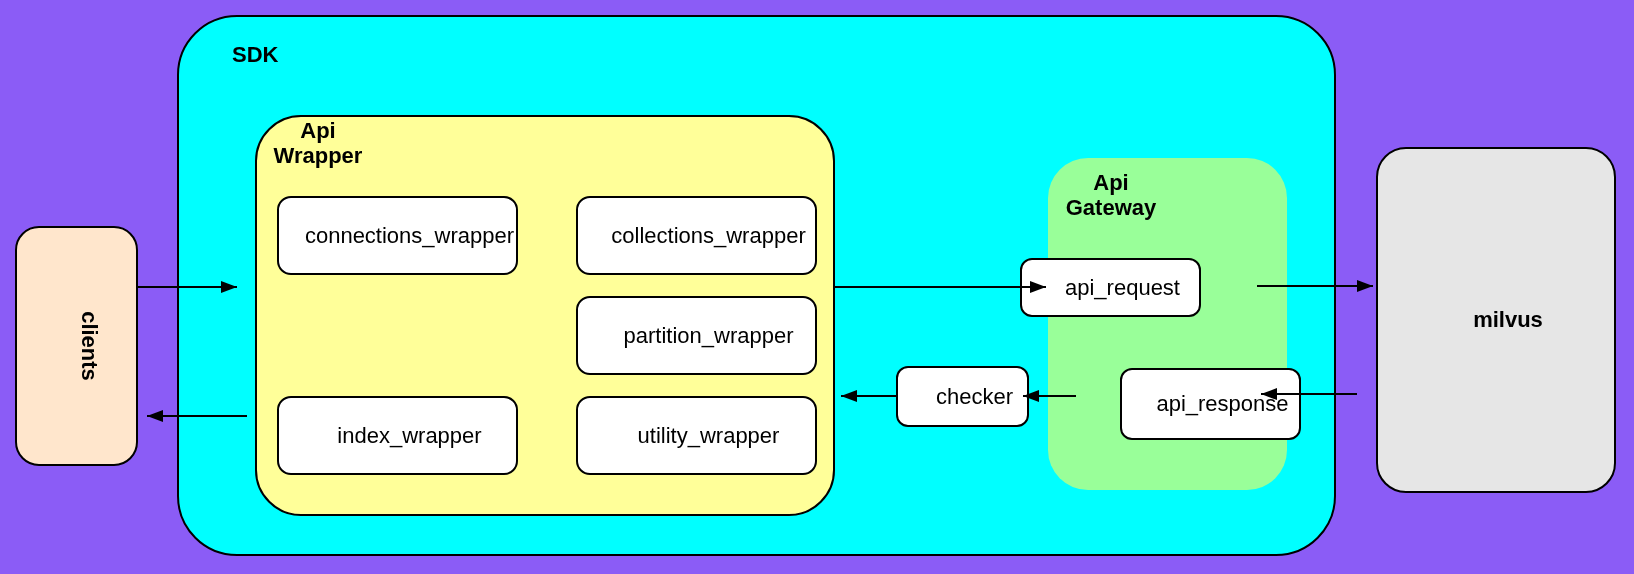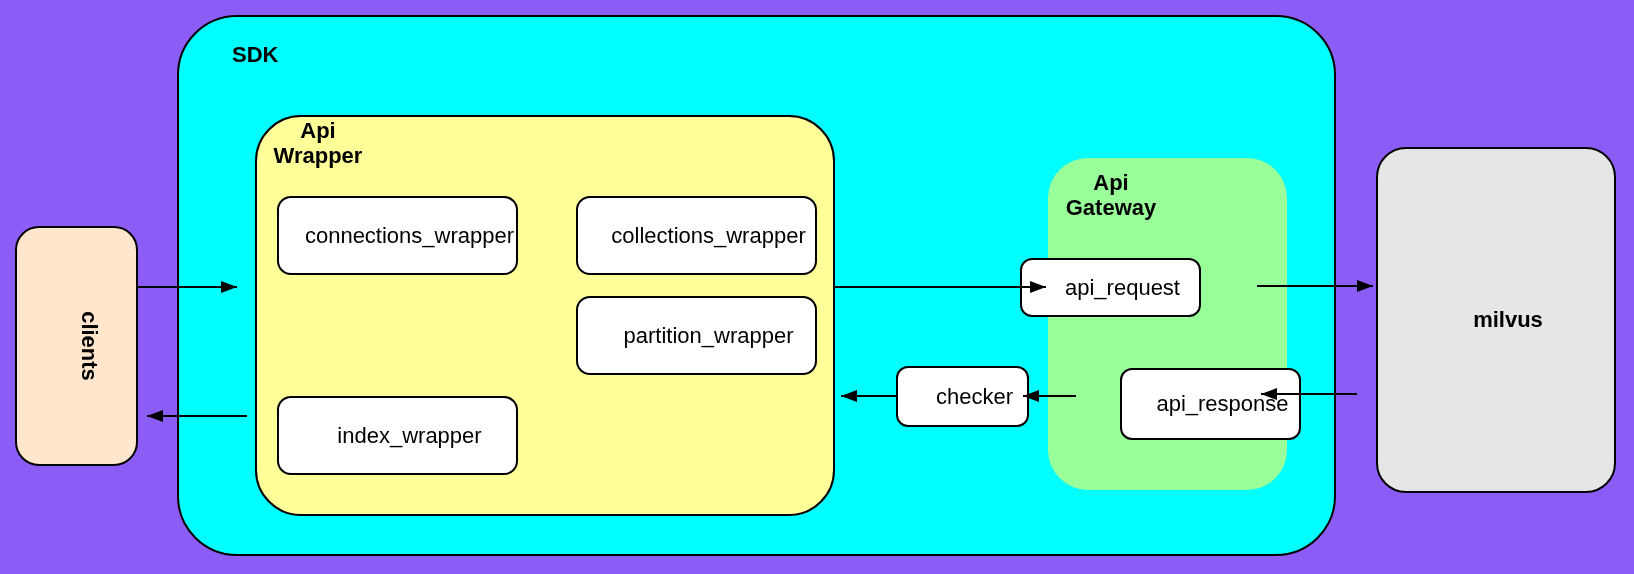--- a/index.html
+++ b/index.html
@@ -117,20 +117,23 @@
   </div>
   <div class="node white-box center wrap-r row-1">
     <span class="box-label">collections_wrapper</span>
   </div>
   <div class="node white-box center wrap-r row-2">
     <span class="box-label">partition_wrapper</span>
   </div>
   <div class="node white-box center wrap-l row-3">
     <span class="box-label">index_wrapper</span>
   </div>
+  <div class="node white-box center wrap-r row-3">
+    <span class="box-label">utility_wrapper</span>
+  </div>
 
   <div class="node noborder api-gateway"></div>
   <div class="heading api-gateway-label"><span>Api</span><br><span>Gateway</span></div>
 
   <div class="node white-box center api-request">
     <span class="box-label">api_request</span>
   </div>
   <div class="node white-box center api-response">
     <span class="box-label">api_response</span>
   </div>

